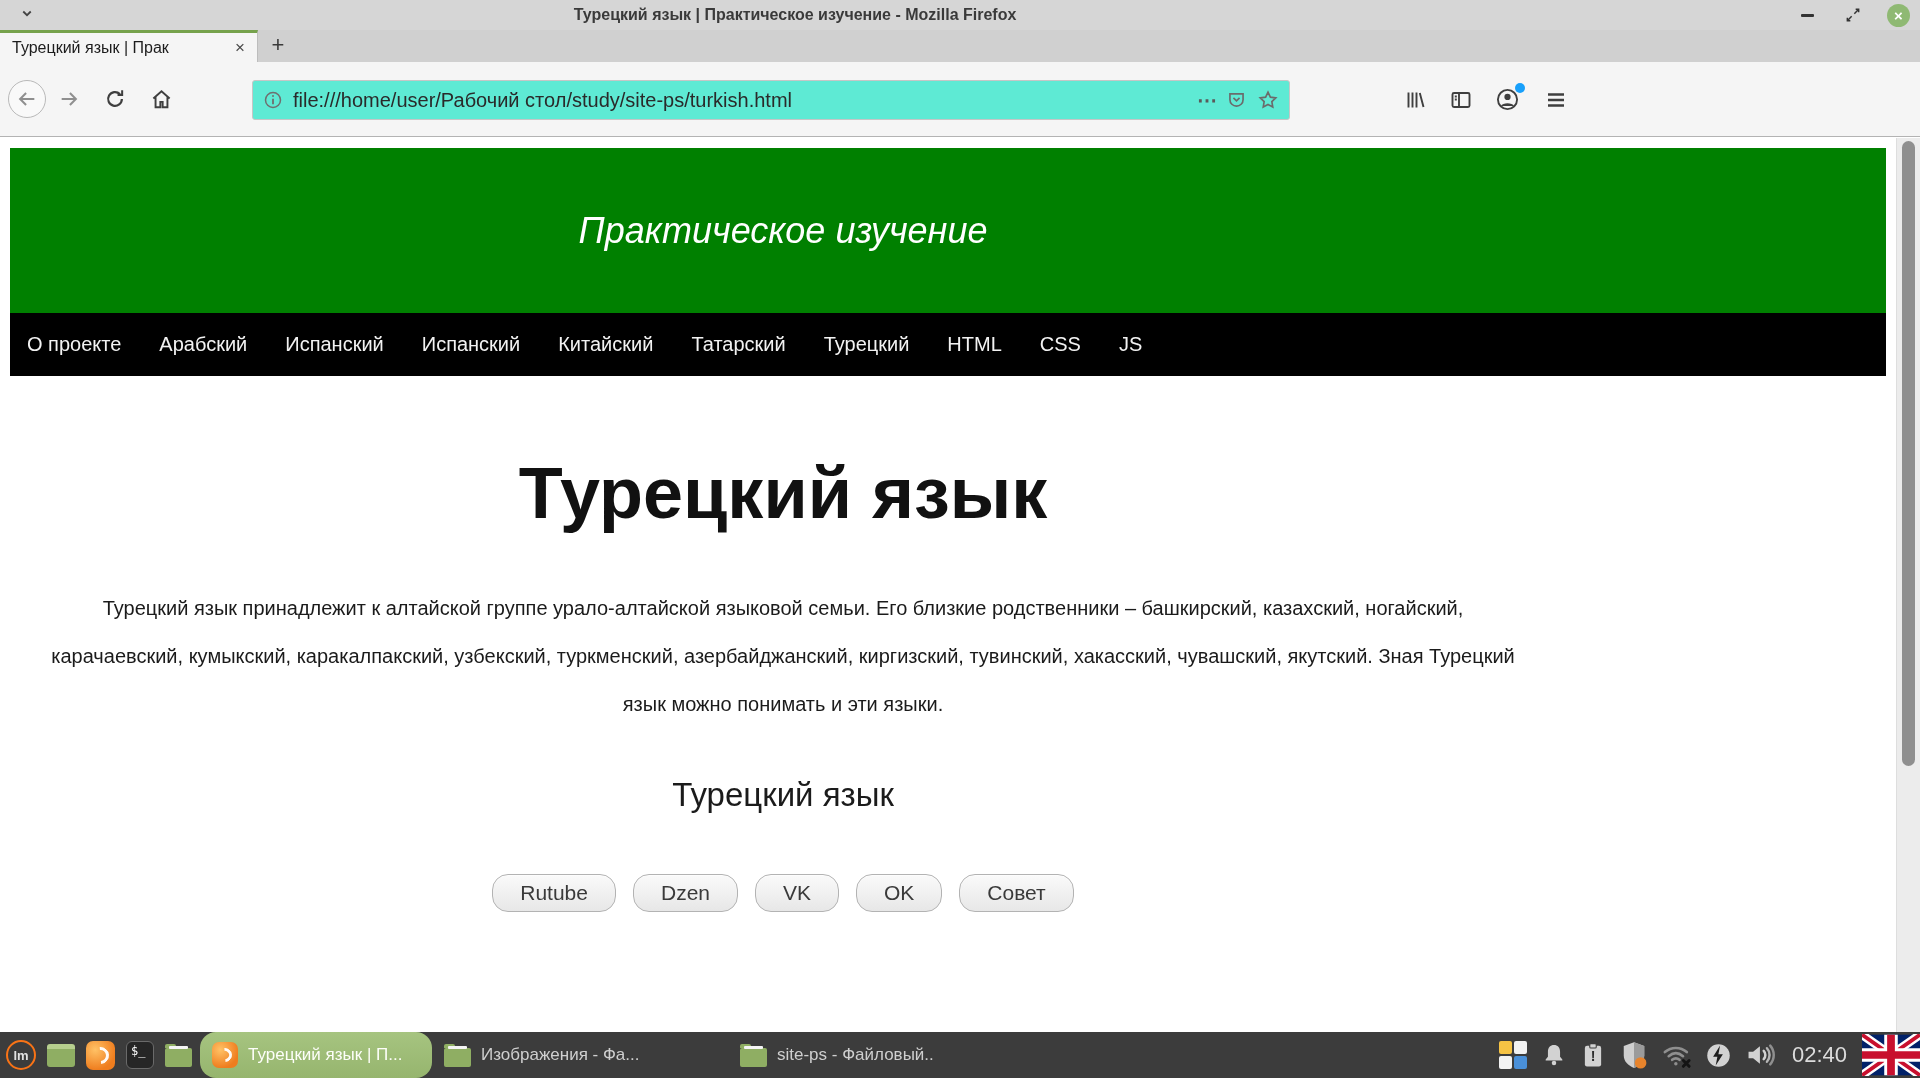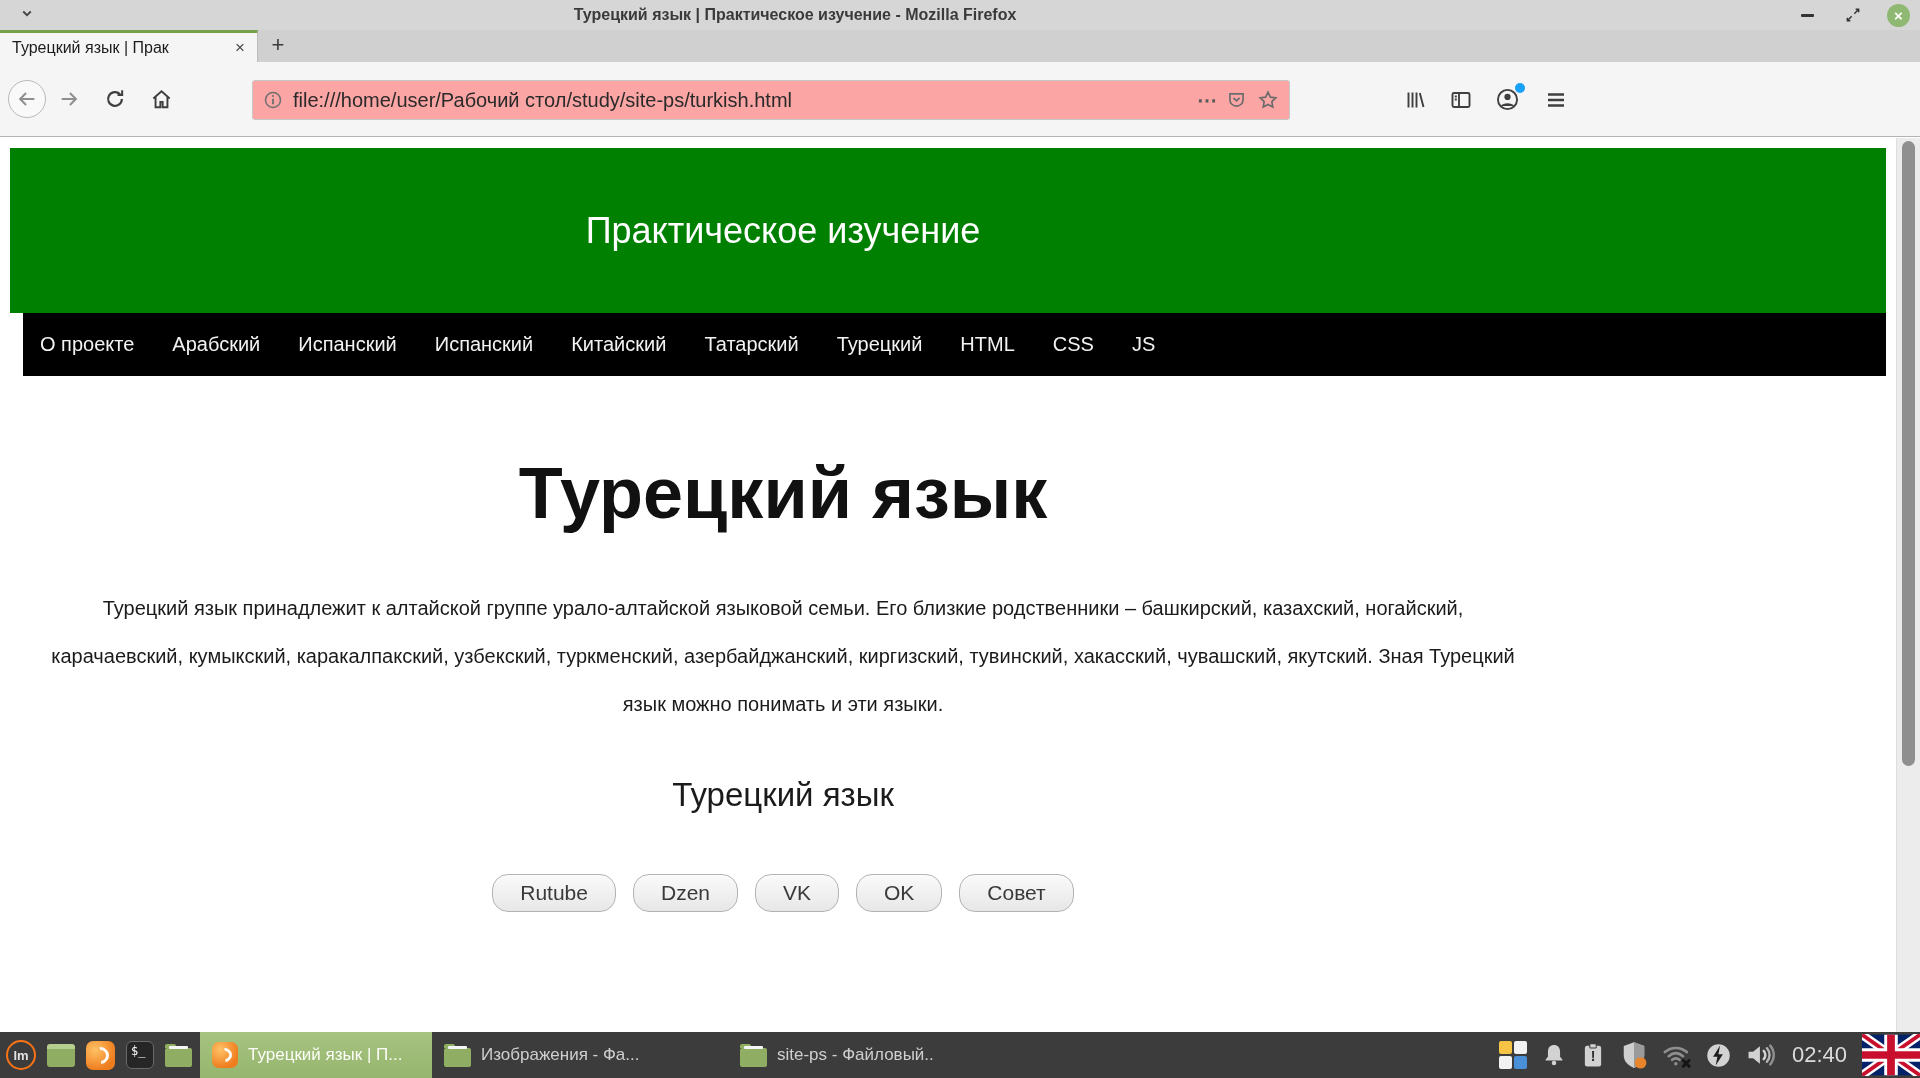--- a/index.html
+++ b/index.html
@@ -26,38 +26,38 @@
   .tab-close { color:#4a4a4a; font-size:17px; padding:0 4px; }
   .new-tab { width:40px; text-align:center; line-height:30px; font-size:22px; color:#3a3a3a; }
 
   
   .toolbar { position:absolute; top:62px; left:0; right:0; height:75px; background:#f5f5f5;
     border-bottom:1px solid #b3b3b3; display:flex; align-items:center; }
   .nav-btn { display:flex; align-items:center; justify-content:center; }
   .btn-back { width:38px; height:38px; border:1px solid #b9b9b9; border-radius:50%; background:#f9f9f9; margin-left:8px; }
   .btn-fwd { width:34px; height:34px; margin-left:6px; }
   .btn-reload, .btn-home { width:34px; height:34px; margin-left:12px; }
-  .urlbar { position:absolute; left:252px; top:18px; width:1038px; height:40px; background:#fca5a5;
+  .urlbar { position:absolute; left:252px; top:18px; width:1038px; height:40px; background:#5eead4;
     border:1px solid #c6c6c6; border-radius:3px; display:flex; align-items:center; padding:0 10px; }
   .url-text { flex:1; font-size:20px; color:#2a2a2a; margin-left:10px; white-space:nowrap; overflow:hidden; }
   .urlbar .dots { font-size:20px; color:#5a5a5a; letter-spacing:1px; padding:0 8px; font-weight:bold; }
   .toolbar-right { position:absolute; right:352px; top:0; height:75px; display:flex; align-items:center; gap:22px; }
   .acct { position:relative; }
   .acct .badge { position:absolute; top:-4px; right:-5px; width:10px; height:10px; border-radius:50%; background:#18a0fb; }
   .hamburger { margin-left:2px; }
 
   
   .viewport { position:absolute; top:138px; left:0; right:0; bottom:46px; background:#fff; }
   .webpage { position:absolute; top:0; left:0; right:24px; bottom:0; overflow:hidden; }
   .page-inner { margin:10px 10px 0 10px; }
   .site-header { background:var(--header-green,#008000); height:165px; position:relative; }
   .header-title { position:absolute; left:0; width:1546px; top:50%; transform:translateY(-50%);
-    text-align:center; color:#fff; font-size:36px; }
+    text-align:center; color:#fff; font-size:36px;font-style:italic; }
   .site-nav { background:var(--nav-black,#000); height:63px; display:flex; align-items:center; gap:38px;
-    padding:8px 17px;margin-left:13px; }
+    padding:8px 17px; }
   .site-nav a { color:#f2f2f2; font-size:20px; text-decoration:none; white-space:nowrap; }
   main { width:1546px; text-align:center; color:#111; }
   main h1 { margin-top:76px; font-size:72px; font-weight:bold; letter-spacing:0; }
   .lead { width:1480px; margin:50px auto 0; font-size:20px; line-height:48px; color:#1b1b1b; }
   .sub { margin-top:48px; font-size:33px; color:#1b1b1b; }
   .btn-row { margin-top:60px; display:flex; justify-content:center; gap:17px; }
   .gtk-btn { font-family:"Liberation Sans",sans-serif; font-size:21px; color:#3a3a3a;
     background:linear-gradient(#fafafa,#e7e7e7); border:1px solid #b3b3b3; border-radius:16px;
     padding:6px 27px; box-shadow:0 1px 0 rgba(255,255,255,.6) inset; }
 
@@ -79,21 +79,21 @@
     color:#fff; font-size:12px; padding:2px 0 0 4px; font-family:"DejaVu Sans Mono",monospace; }
   .folder-icon { width:27px; height:19px; background:#8fae63; border-radius:2px; position:relative; margin-top:5px; flex:none; }
   .folder-icon::before { content:""; position:absolute; top:-4px; left:0; width:11px; height:4px; background:#8fae63; border-radius:2px 2px 0 0; }
   .folder-icon::after { content:""; position:absolute; top:-2px; left:4px; right:4px; height:3px; background:#f4f4f4; border-radius:1px; }
   .editor-icon { width:27px; height:27px; border-radius:5px; background:linear-gradient(#ffd84d,#f0a82e); position:relative; flex:none; }
   .editor-icon::after { content:""; position:absolute; top:11px; left:6px; width:6px; height:6px;
     background:#d8343c; transform:rotate(45deg); box-shadow:9px 0 0 #d8343c; }
 
   .tasks { display:flex; align-items:stretch; height:46px; }
   .task { display:flex; align-items:center; gap:10px; padding:0 12px; color:#cfcfcf; font-size:17px;
-    white-space:nowrap; overflow:hidden; }
+    white-space:nowrap; overflow:hidden;border-radius:16px; }
   .task .label { overflow:hidden; }
   .task.active { background:linear-gradient(var(--active-task-green,#a6c480),#96b56e); color:#fdfef9; }
   .task:nth-child(1){ width:232px; } .task:nth-child(2){ width:296px; }
   .task:nth-child(3){ width:218px; } .task:nth-child(4){ width:252px;font-style:italic; }
 
   .tray { margin-left:auto; display:flex; align-items:center; gap:13px; padding-right:0; }
   .tray-icon { display:flex; align-items:center; justify-content:center; }
   .clock { color:#dcdcdc; font-size:22px; margin:0 2px 0 2px; }
   .flag { width:58px; height:42px; display:block; }
 

